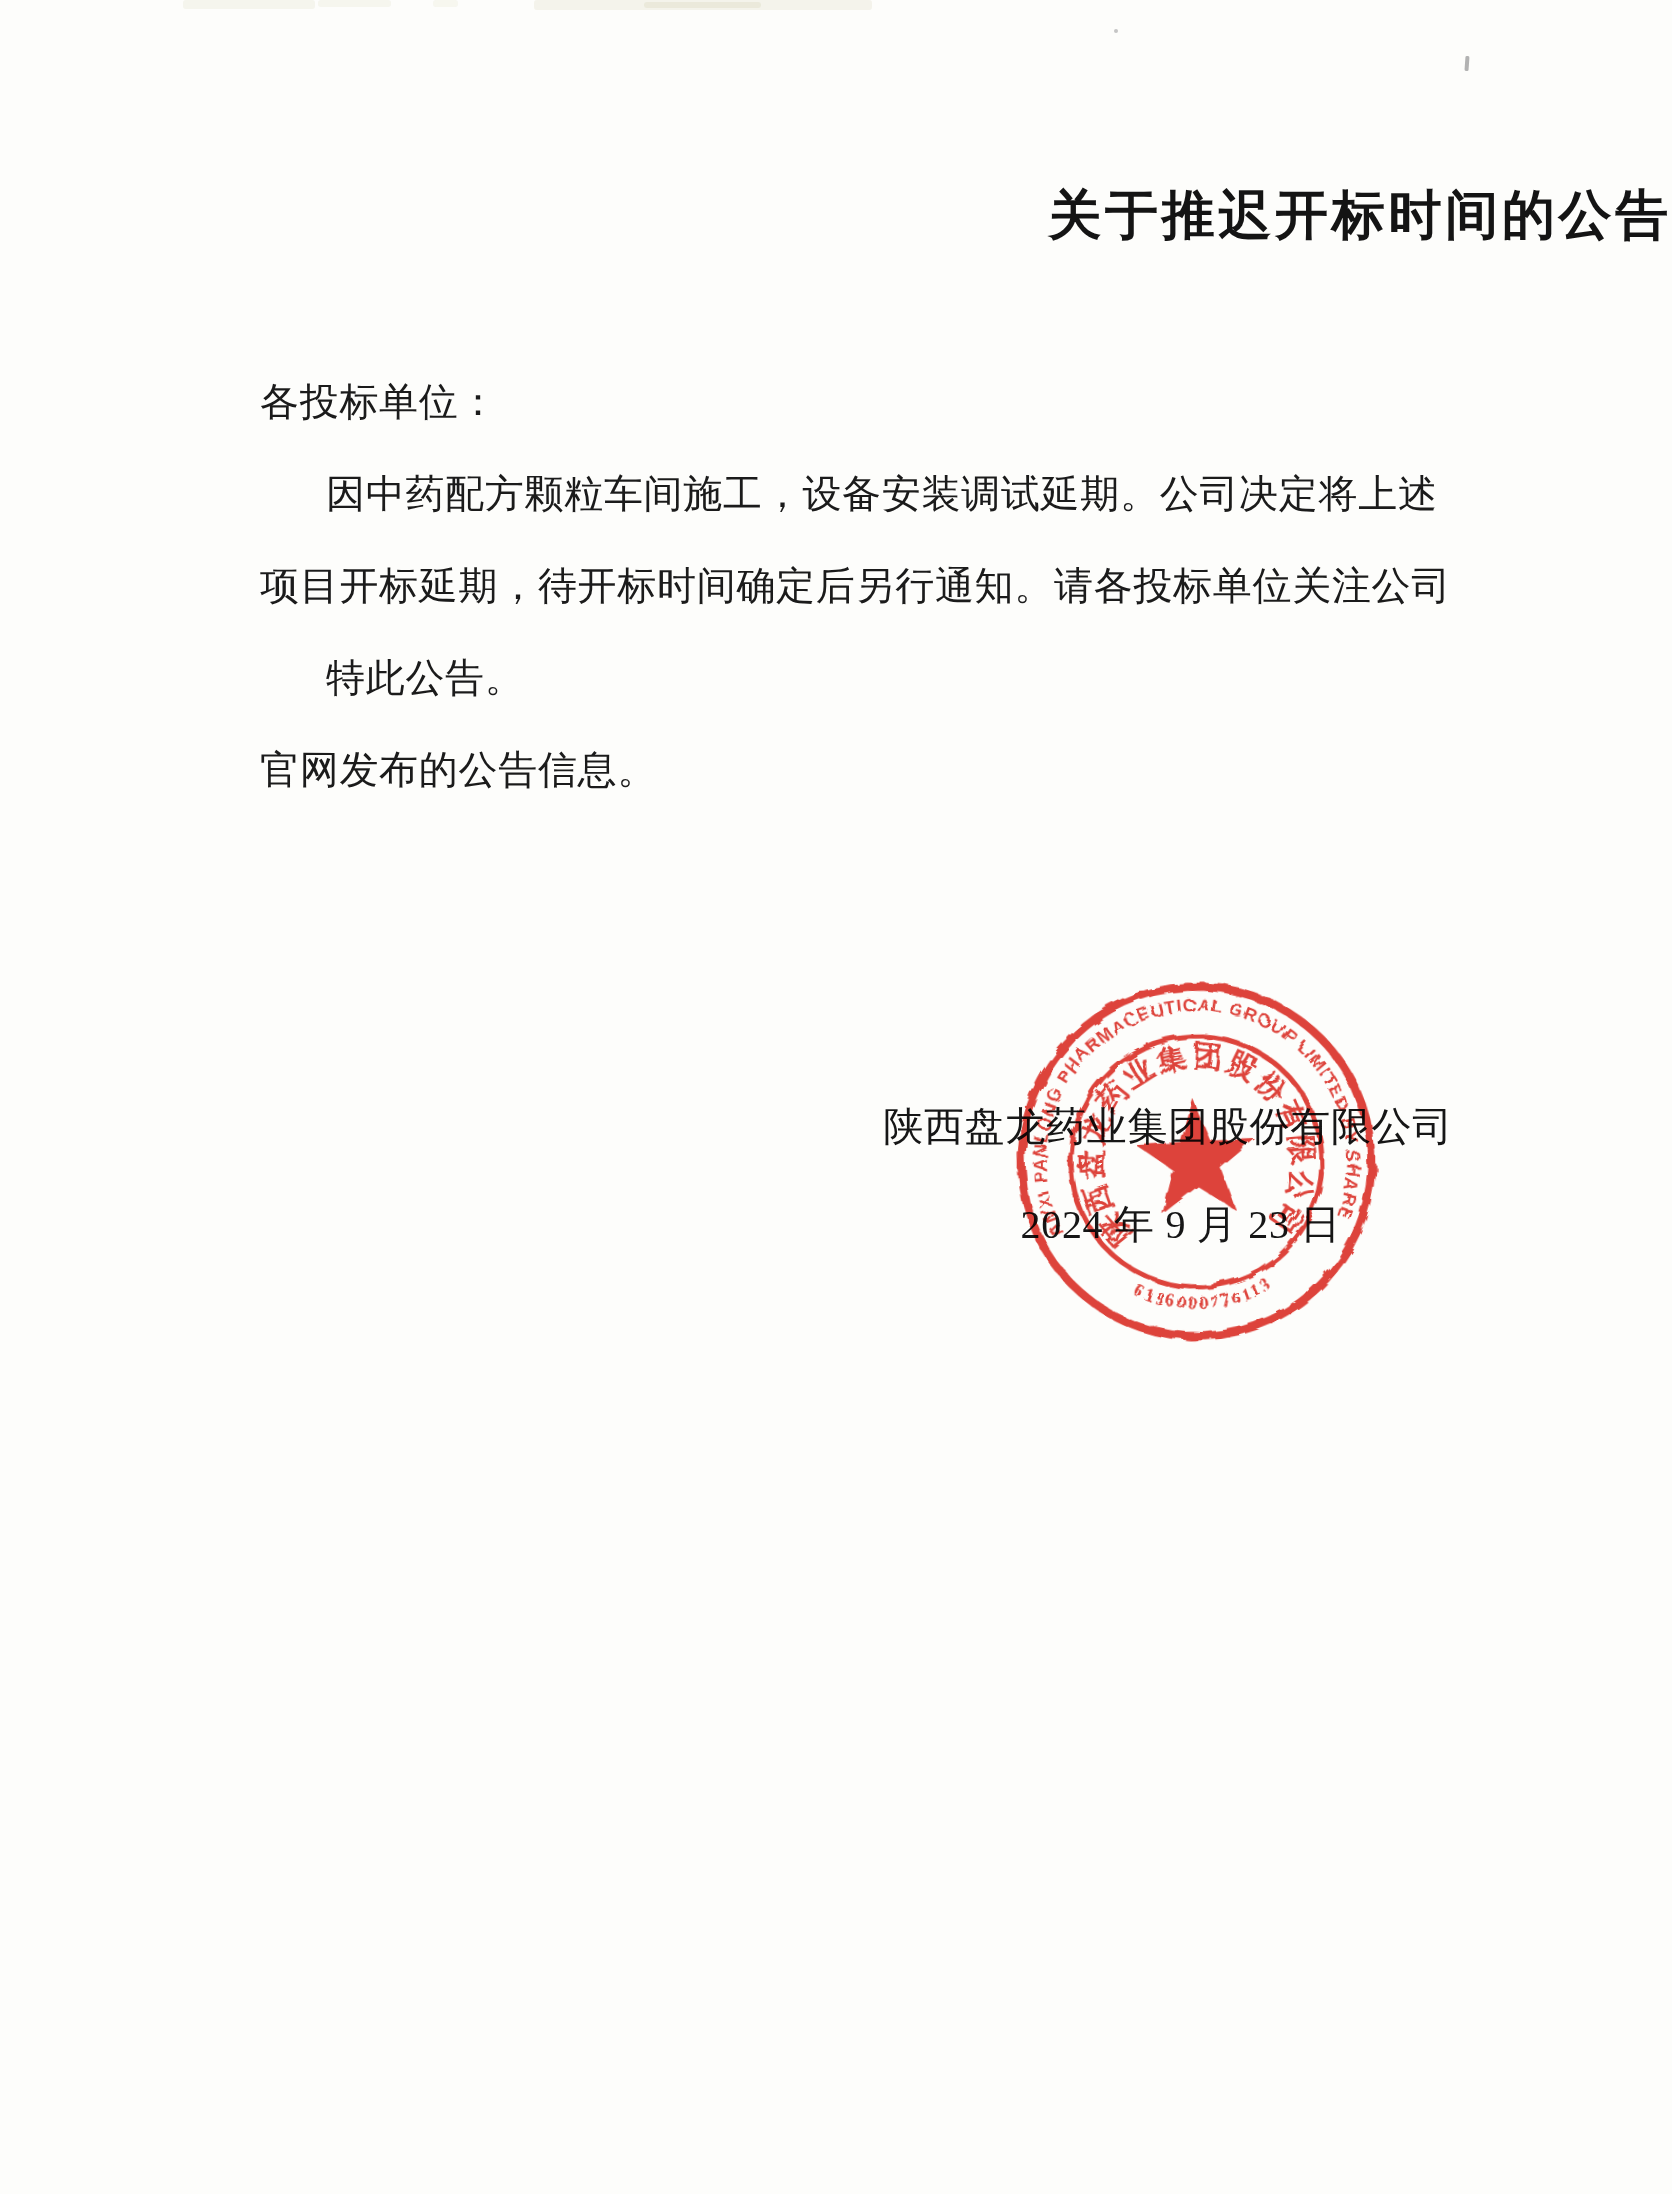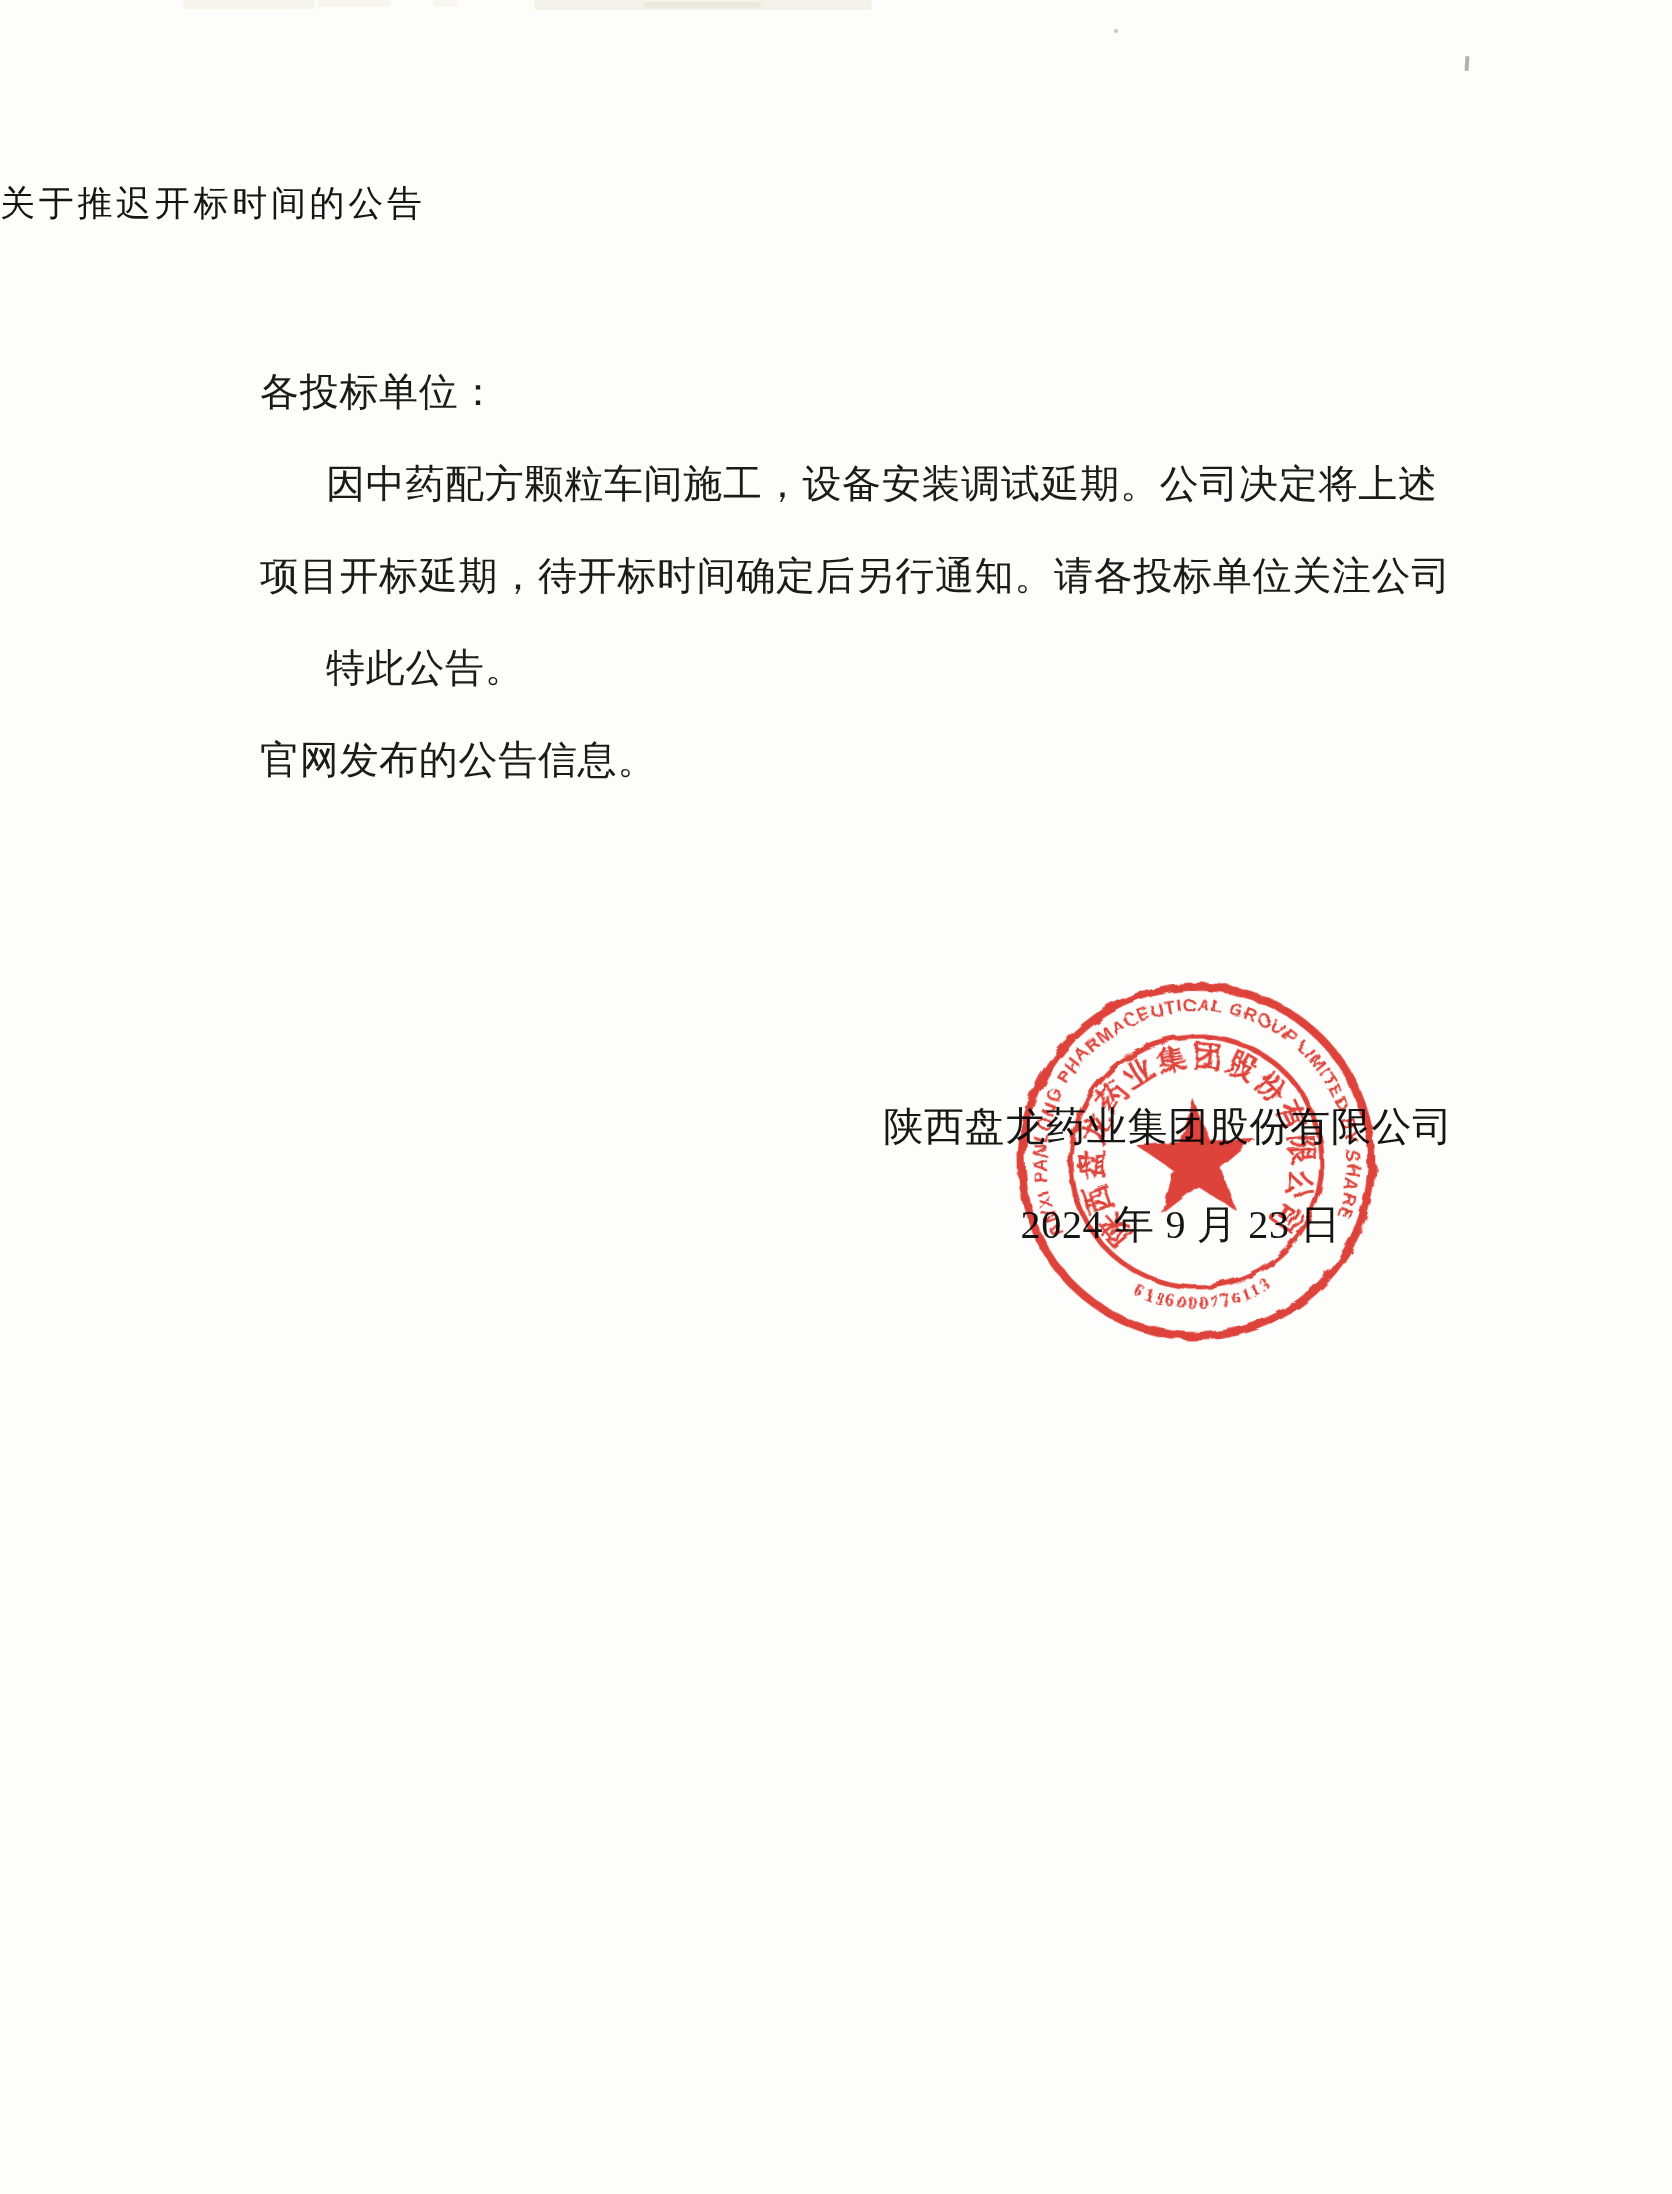--- a/index.html
+++ b/index.html
@@ -12,28 +12,28 @@
     font-family:"Liberation Serif", serif;
     color:#1a1a1a;
   }
   
   .scan-strip{position:absolute;background:#eceadb;border-radius:2.9px;}
   .scan-tick{position:absolute;background:#8a8a8a;opacity:.65;border-radius:1.5px;transform:rotate(4deg);}
   .scan-dot{position:absolute;background:#c5c5c5;border-radius:50%;}
 
   .doc-title{
     position:absolute;top:180px;left:0;width:100%;
-    text-align:left;
+    text-align:right;
     font-family:"Liberation Sans", sans-serif;
-    font-weight:400;
-    font-size:35px;letter-spacing:3.7px;
+    font-weight:700;
+    font-size:53px;letter-spacing:3.7px;
     color:#141414;
   }
   .body-lines{
-    position:absolute;left:260px;top:346px;width:1229px;
+    position:absolute;left:260px;top:356px;width:1229px;
     font-size:39px;letter-spacing:0.7px;color:#1b1b1b;
   }
   .line{height:92px;line-height:92px;white-space:pre;}
   .line.indent{padding-left:66px;}
 
   .sig-company{
     position:absolute;top:1099px;right:219px;
     font-size:40px;letter-spacing:0.7px;white-space:pre;color:#161616;
   }
   .sig-date{

